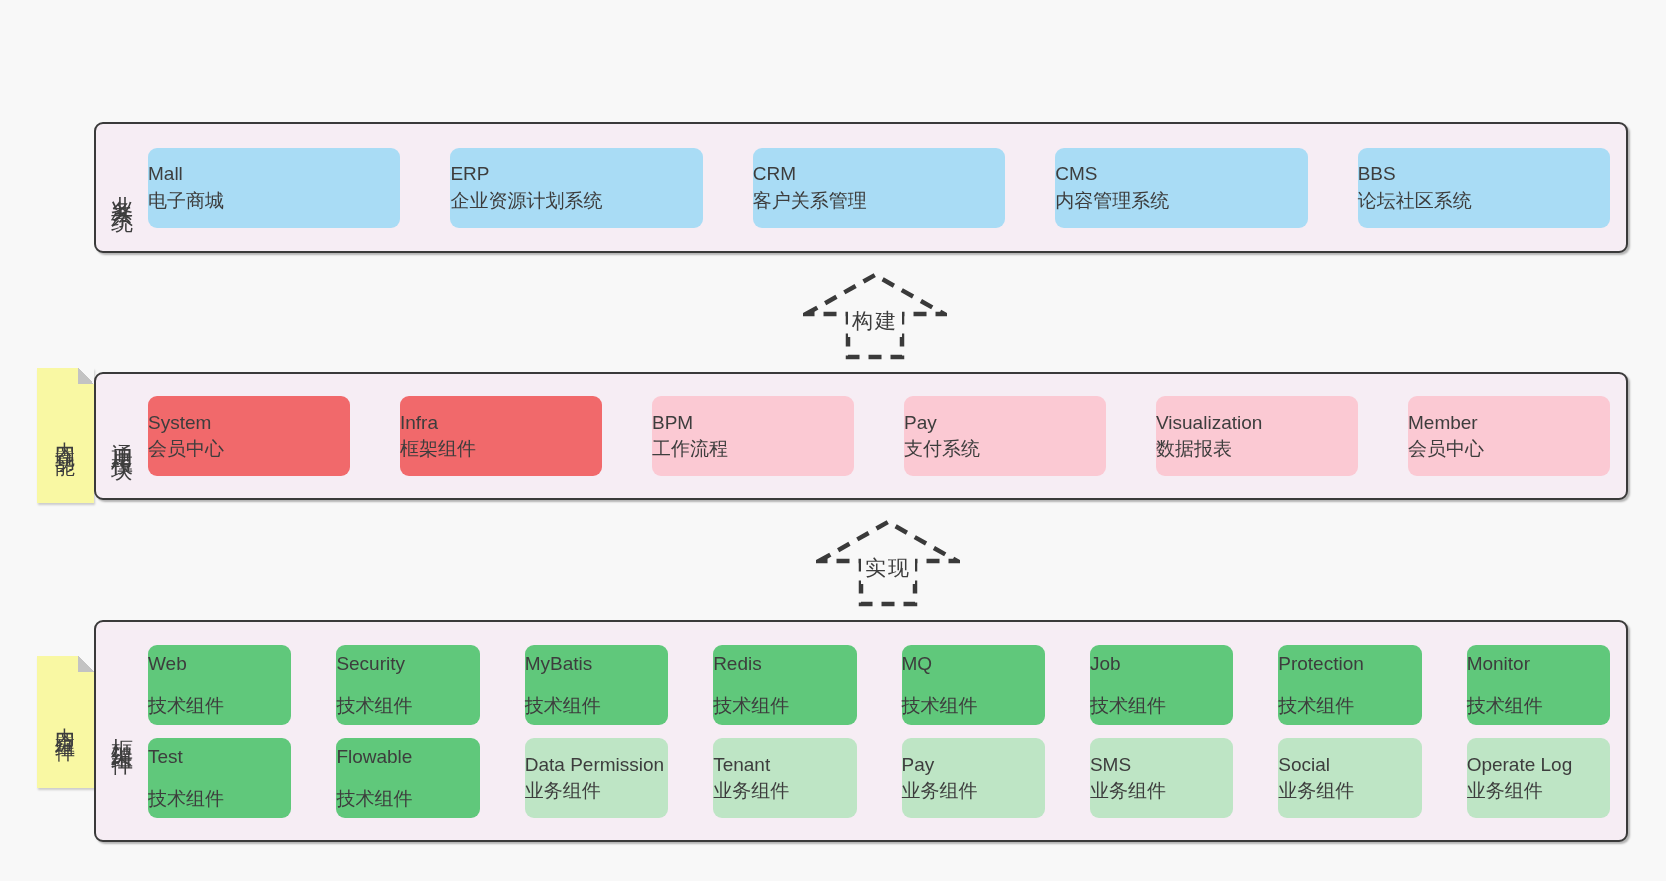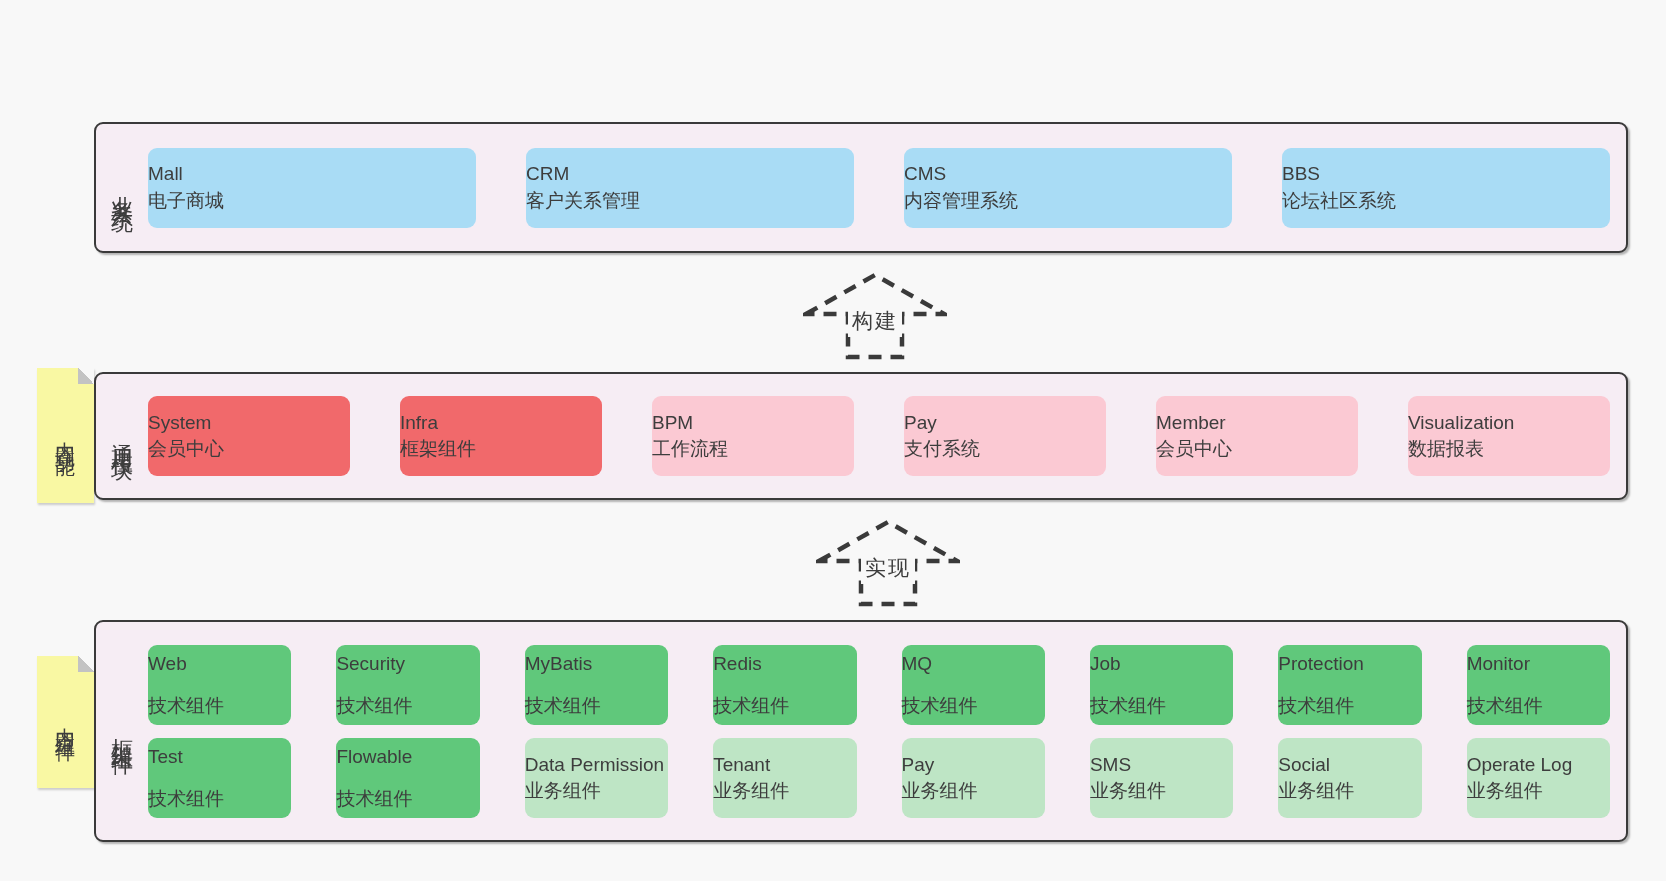--- a/index.html
+++ b/index.html
@@ -121,20 +121,24 @@
   <section class="band band-1">
     <div class="band-title">
       <span class="vtext">业务系统</span>
     </div>
     <div class="boxes cols6">
         <div class="box t-blue">
           <div>Mall</div>
           <div>电子商城</div>
         </div>
         <div class="box t-blue">
+          <div>ERP</div>
+          <div>企业资源计划系统</div>
+        </div>
+        <div class="box t-blue">
           <div>CRM</div>
           <div>客户关系管理</div>
         </div>
         <div class="box t-blue">
           <div>CMS</div>
           <div>内容管理系统</div>
         </div>
         <div class="box t-blue">
           <div>BBS</div>
           <div>论坛社区系统</div>
@@ -168,26 +172,26 @@
         </div>
         <div class="box t-pink">
           <div>BPM</div>
           <div>工作流程</div>
         </div>
         <div class="box t-pink">
           <div>Pay</div>
           <div>支付系统</div>
         </div>
         <div class="box t-pink">
+          <div>Visualization</div>
+          <div>数据报表</div>
+        </div>
+        <div class="box t-pink">
           <div>Member</div>
           <div>会员中心</div>
-        </div>
-        <div class="box t-pink">
-          <div>Visualization</div>
-          <div>数据报表</div>
         </div>
       </div>
   </section>
 
   <div class="arrow arrow-2">
     <svg width="144" height="88" viewBox="0 0 144 88">
       <path d="M3 42 L72 3 L141 42 L99 42 L99 85 L45 85 L45 42 Z" fill="none" stroke="#3a3a3a" stroke-width="4.5" stroke-dasharray="13 9" stroke-linejoin="miter"></path>
     </svg>
     <span class="arrow-label">实现</span>
   </div>

